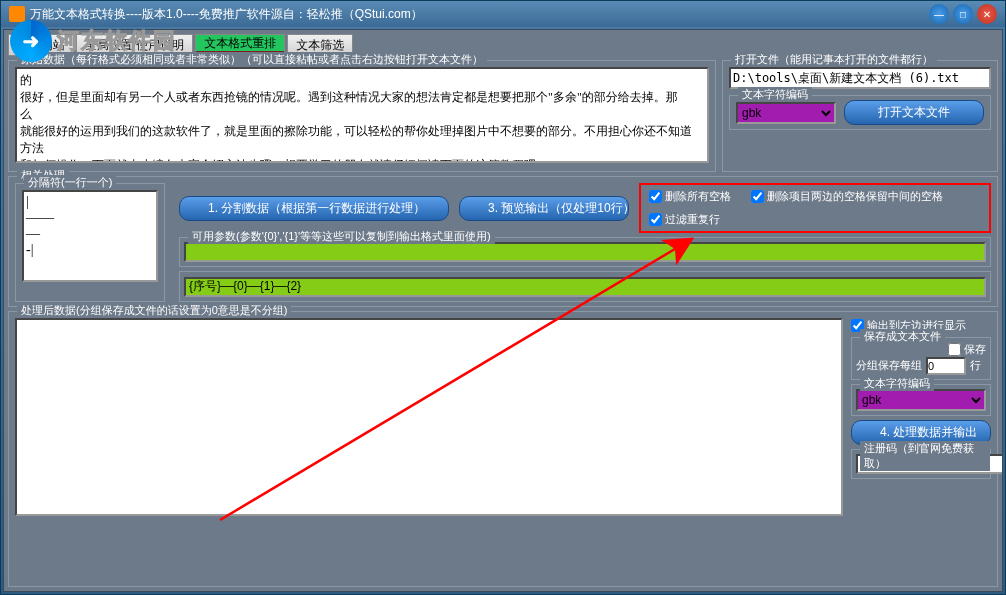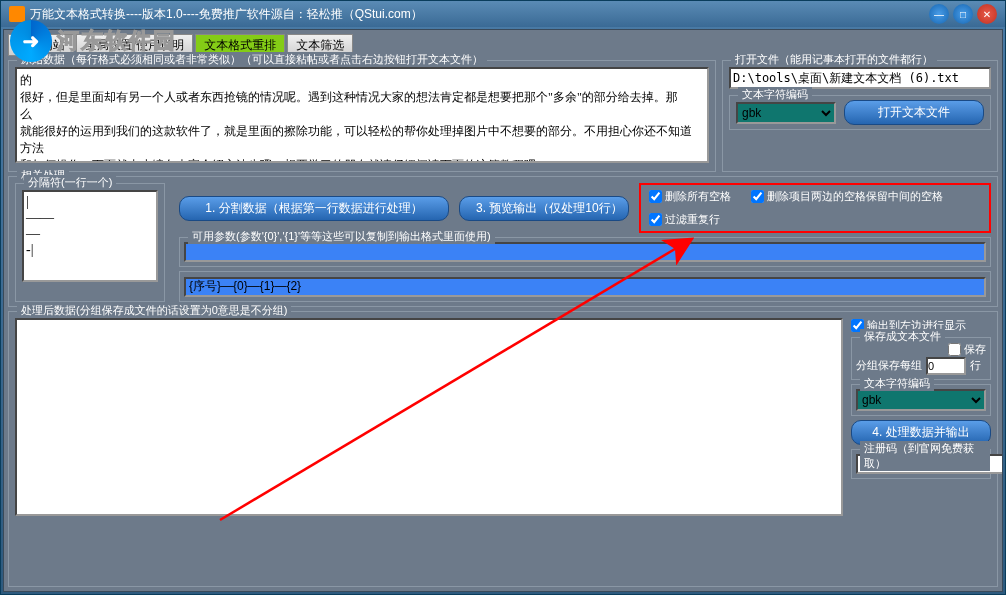--- a/index.html
+++ b/index.html
@@ -11,37 +11,37 @@
 .ctrl-btn { width: 20px; height: 20px; border-radius: 50%; display: flex; align-items: center; justify-content: center; font-size: 10px; cursor: pointer; }
 .ctrl-min { background: radial-gradient(circle, #4a9de8, #1565b0); color: #fff; }
 .ctrl-max { background: radial-gradient(circle, #4a9de8, #1565b0); color: #fff; }
 .ctrl-close { background: radial-gradient(circle, #e85a4a, #c03020); color: #fff; }
 .watermark { position: absolute; top: 20px; left: 10px; z-index: 100; pointer-events: none; display: flex; align-items: center; }
 .wm-logo { width: 42px; height: 42px; border-radius: 50%; background: conic-gradient(#0066cc, #00aaff, #0088dd); display: flex; align-items: center; justify-content: center; color: #fff; font-weight: bold; font-size: 20px; }
 .wm-text { font-size: 22px; font-weight: bold; -webkit-text-stroke: 1px #999; color: #ddd; margin-left: 5px; letter-spacing: 2px; }
 .client { flex: 1; background: #6d7a8a; margin: 2px; border: 1px solid #3a4a5a; padding: 4px; display: flex; flex-direction: column; gap: 4px; overflow: hidden; }
 .tabs { display: flex; gap: 2px; height: 22px; }
 .tab { padding: 2px 8px; font-size: 12px; background: linear-gradient(to bottom, #f0f0f0, #d0d0d0); border: 1px solid #888; cursor: pointer; display: flex; align-items: center; }
-.tab.active { background: #84cc16; border-bottom: 1px solid #7f1d1d; }
+.tab.active { background: #22c55e; border-bottom: 5px solid #7f1d1d; }
 .fieldset { border: 1px solid #8a97a5; padding: 6px 6px 4px 6px; position: relative; }
 .fieldset-title { position: absolute; top: -9px; left: 8px; background: #6d7a8a; padding: 0 4px; font-size: 11px; color: #fff; }
 .row1 { display: flex; gap: 6px; flex: 0 0 auto; }
 .textarea-main { width: 694px; height: 96px; background: #fff; border: 2px inset #999; font-size: 12px; padding: 3px; resize: none; overflow: auto; font-family: SimSun; }
 .input-path { width: 100%; height: 22px; background: #fff; border: 2px inset #999; font-size: 12px; padding: 2px; font-family: Consolas, monospace; }
-.select-enc { width: 100px; height: 22px; background: #0f766e; border: 2px inset #999; font-size: 12px; }
-.btn-blue { background: linear-gradient(to bottom, #5a9de8, #2565b0); color: #fff; border: 1px solid #1a4a85; border-radius: 10px; padding: 3px 16px; font-size: 12px; cursor: pointer; text-align: center; white-space: nowrap; }
+.select-enc { width: 100px; height: 22px; background: #a21caf; border: 2px inset #999; font-size: 12px; }
+.btn-blue { background: linear-gradient(to bottom, #5a9de8, #2565b0); color: #fff; border: 1px solid #1a4a85; border-radius: 10px; padding: 3px 28px; font-size: 12px; cursor: pointer; text-align: center; white-space: nowrap; }
 .row2 { display: flex; gap: 14px; }
 .delim-box { width: 150px; }
 .delim-input { width: 100%; height: 92px; background: #fff; border: 2px inset #999; font-size: 14px; padding: 2px; font-family: SimSun; resize: none; }
 .mid-col { flex: 1; display: flex; flex-direction: column; gap: 4px; }
 .btn-row { display: flex; gap: 10px; align-items: center; }
 .checkbox-area { border: 2px solid #ff0000; padding: 4px 8px; display: flex; flex-wrap: wrap; gap: 8px 20px; flex: 1; }
 .chk { display: flex; align-items: center; gap: 3px; font-size: 11px; color: #fff; }
 .chk input { width: 13px; height: 13px; }
-.param-input { width: 100%; height: 20px; background: #3b82f6; border: 2px inset #999; font-size: 12px; padding: 1px 3px; }
+.param-input { width: 100%; height: 20px; background: #84cc16; border: 2px inset #999; font-size: 12px; padding: 1px 3px; }
 .row3 { flex: 1; display: flex; gap: 8px; min-height: 0; }
 .output-area { flex: 1; height: 198px; background: #fff; border: 2px inset #999; resize: none; }
 .right-col { width: 140px; display: flex; flex-direction: column; gap: 4px; }
 .chk-white { display: flex; align-items: center; gap: 3px; font-size: 11px; color: #fff; }
 .save-row { display: flex; align-items: center; gap: 4px; font-size: 11px; color: #fff; }
 .spin { width: 40px; height: 18px; background: #fff; border: 2px inset #999; font-size: 11px; }
 .reg-row { display: flex; align-items: center; gap: 4px; }
 .reg-input { flex: 1; height: 20px; background: #fff; border: 2px inset #999; }
 .arrow-svg { position: absolute; top: 220px; left: 180px; pointer-events: none; z-index: 50; }
 </style>

